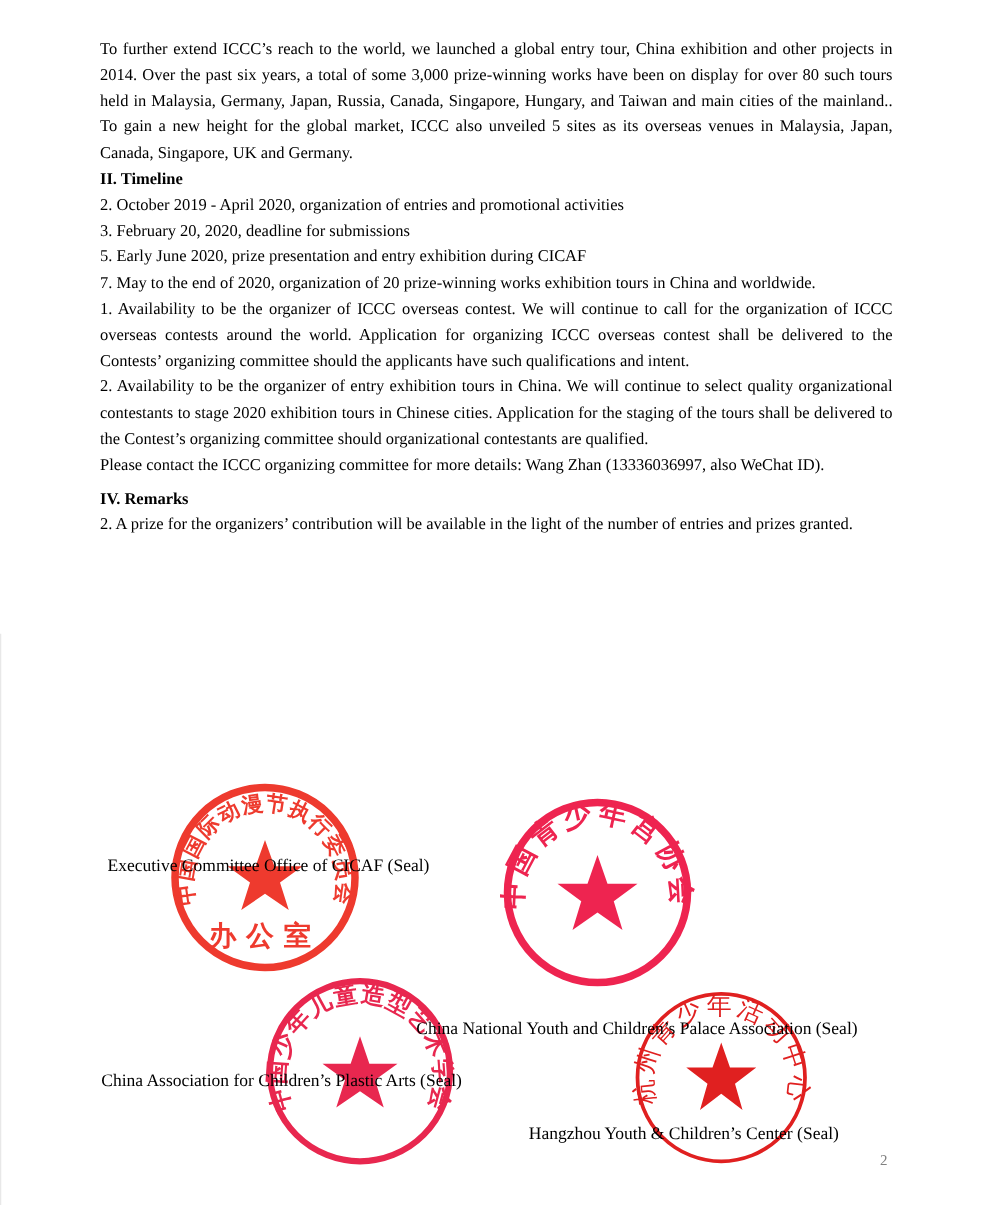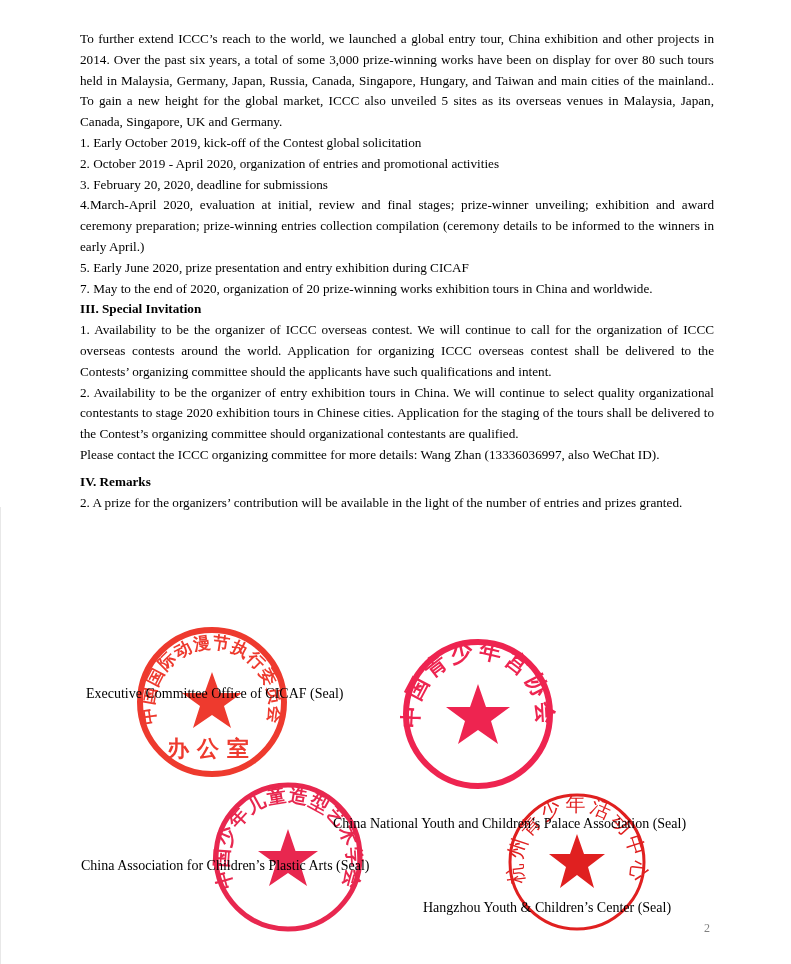--- a/index.html
+++ b/index.html
@@ -15,28 +15,26 @@
   .pagenum { position:absolute; left:704px; top:921px; font-size:12px; color:#808080; }
 </style>
 </head>
 <body>
 
 <div class="page-edge"></div>
 
 <div class="content">
   <p>To further extend ICCC’s reach to the world, we launched a global entry tour, China exhibition and other projects in 2014. Over the past six years, a total of some 3,000 prize-winning works have been on display for over 80 such tours held in Malaysia, Germany, Japan, Russia, Canada, Singapore, Hungary, and Taiwan and main cities of the mainland.. To gain a new height for the global market, ICCC also unveiled 5 sites as its overseas venues in Malaysia, Japan, Canada, Singapore, UK and Germany.</p>
 
-  <p>1. Early October 2019, kick-off of the Contest global solicitation</p>
+  <h2>II. Timeline</h2>
   <p>2. October 2019 - April 2020, organization of entries and promotional activities</p>
   <p>3. February 20, 2020, deadline for submissions</p>
-  <p>4.March-April 2020, evaluation at initial, review and final stages; prize-winner unveiling; exhibition and award ceremony preparation; prize-winning entries collection compilation (ceremony details to be informed to the winners in early April.)</p>
   <p>5. Early June 2020, prize presentation and entry exhibition during CICAF</p>
   <p>7. May to the end of 2020, organization of 20 prize-winning works exhibition tours in China and worldwide.</p>
 
-  <h2>III. Special Invitation</h2>
   <p>1. Availability to be the organizer of ICCC overseas contest. We will continue to call for the organization of ICCC overseas contests around the world. Application for organizing ICCC overseas contest shall be delivered to the Contests’ organizing committee should the applicants have such qualifications and intent.</p>
   <p>2. Availability to be the organizer of entry exhibition tours in China. We will continue to select quality organizational contestants to stage 2020 exhibition tours in Chinese cities. Application for the staging of the tours shall be delivered to the Contest’s organizing committee should organizational contestants are qualified.</p>
   <p>Please contact the ICCC organizing committee for more details: Wang Zhan (13336036997, also WeChat ID).</p>
 
   <div class="gap"></div>
   <h2>IV. Remarks</h2>
   <p>2. A prize for the organizers’ contribution will be available in the light of the number of entries and prizes granted.</p>
 </div>
 
 <svg class="seal" style="left:134px;top:624px;" width="156" height="156" viewBox="0 0 156 156">

